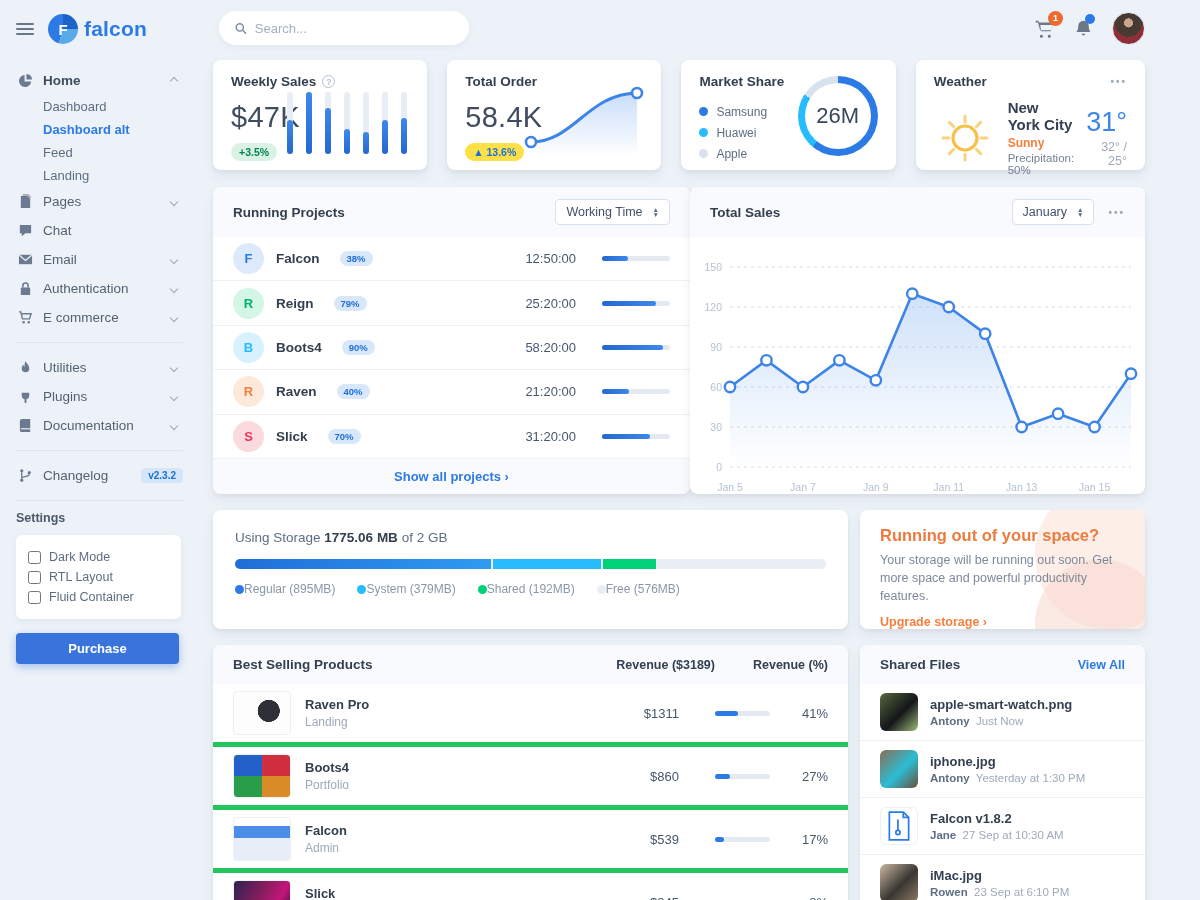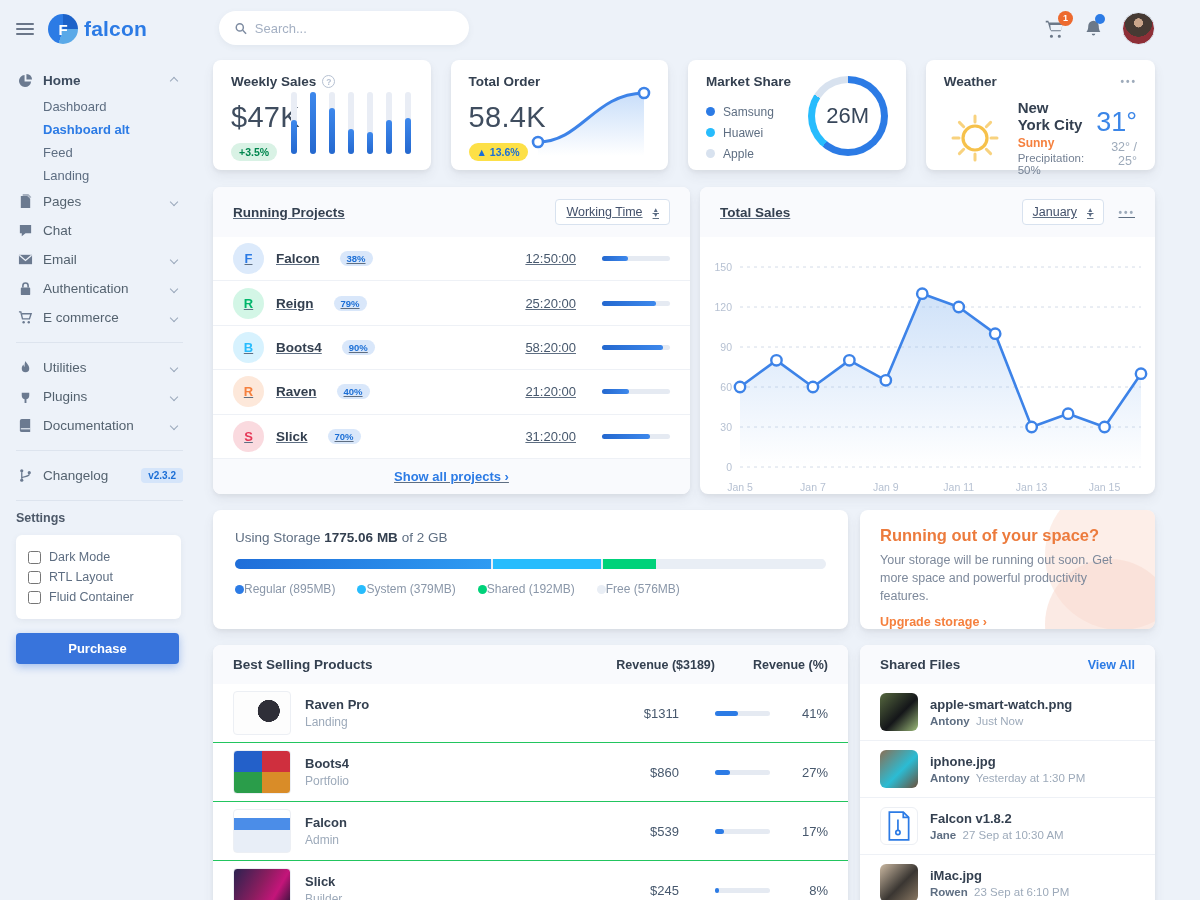--- a/index.html
+++ b/index.html
@@ -85,21 +85,21 @@
   .ldot { width:9px; height:9px; border-radius:50%; }
   .weather-body { display:flex; align-items:center; margin-top:10px; gap:12px; }
   .sun { flex:0 0 62px; }
   .w-city { font-size:15px; font-weight:bold; color:#344050; }
   .w-cond { font-size:12px; color:#f5803e; font-weight:600; margin-top:3px; }
   .w-prec { font-size:11.5px; color:#748194; margin-top:2px; }
   .w-right { margin-left:auto; text-align:right; }
   .w-temp { font-size:27px; color:#3b86e8; font-weight:500; }
   .w-range { font-size:12.5px; color:#9daaba; margin-top:2px; }
 
-  .midrow { display:grid; grid-template-columns:477px 1fr; gap:10px; margin-top:17px;text-decoration:underline; }
+  .midrow { display:grid; grid-template-columns:477px 1fr; margin-top:17px; }
   .midcard { height:307px; display:flex; flex-direction:column; }
   .select-box { display:flex; align-items:center; gap:10px; background:#fff; border:1px solid #d8e2ef; border-radius:4px;
     padding:5px 10px; font-size:12.5px; color:#42506a; cursor:pointer; }
   .updown { display:flex; flex-direction:column; font-size:6.5px; color:#5a6b84; line-height:5px; }
   .proj-list { flex:1; display:flex; flex-direction:column; }
   .proj-row { flex:1; display:flex; align-items:center; padding:0 20px; border-bottom:1px solid #eef1f6; gap:12px; }
   .pav { width:31px; height:31px; border-radius:50%; display:flex; align-items:center; justify-content:center;
     font-weight:bold; font-size:13px; }
   .pname { font-size:13.5px; font-weight:600; color:#344050; }
   .ppill { background:#d9e7fa; color:#1c6fd6; font-size:9.5px; font-weight:bold; padding:2px 7px; border-radius:9px; margin-left:8px;}
@@ -123,21 +123,21 @@
     background:#fbe3d9; opacity:.6; }
   .offercard::after { content:""; position:absolute; right:-20px; bottom:-60px; width:130px; height:130px; border-radius:50%;
     background:#f8d8ce; opacity:.55; }
   .offer-h { color:#ec7b3d; font-size:16.5px; font-weight:bold; position:relative; z-index:1;}
   .offer-p { font-size:12.5px; color:#7d899b; margin-top:6px; line-height:1.45; width:250px; position:relative; z-index:1;}
   .offer-link { display:inline-block; margin-top:10px; color:#f5803e; font-size:12.5px; font-weight:600; cursor:pointer; position:relative; z-index:1;}
 
   .botrow { display:grid; grid-template-columns:635px 1fr; gap:12px; margin-top:16px; }
   .bsp-header { justify-content:space-between; }
   .bsp-header .h2 { font-size:12.5px; font-weight:bold; color:#344050; }
-  .prod-row { display:flex; align-items:center; padding:7px 20px; border-bottom:1px solid #22c55e; gap:14px; }
+  .prod-row { display:flex; align-items:center; padding:7px 20px; border-bottom:5px solid #22c55e; gap:14px; }
   .pthumb { width:58px; height:44px; border-radius:4px; flex:0 0 58px; border:1px solid #eceff4; }
   .prod-name { font-size:13px; font-weight:bold; color:#344050; cursor:pointer; }
   .prod-sub { font-size:12px; color:#9daaba; margin-top:3px; }
   .prod-price { margin-left:auto; width:70px; text-align:right; font-size:13px; color:#47586d; }
   .prod-bar { width:55px; height:5px; background:#e5eaf2; border-radius:3px; margin:0 8px 0 22px; }
   .prod-bar i { display:block; height:5px; border-radius:3px; background:#2c7be5; }
   .prod-pct { width:36px; text-align:right; font-size:13px; color:#47586d; }
 
   .files-header { justify-content:space-between; }
   .viewall { color:#2c7be5; font-size:12.5px; font-weight:600; cursor:pointer; }

